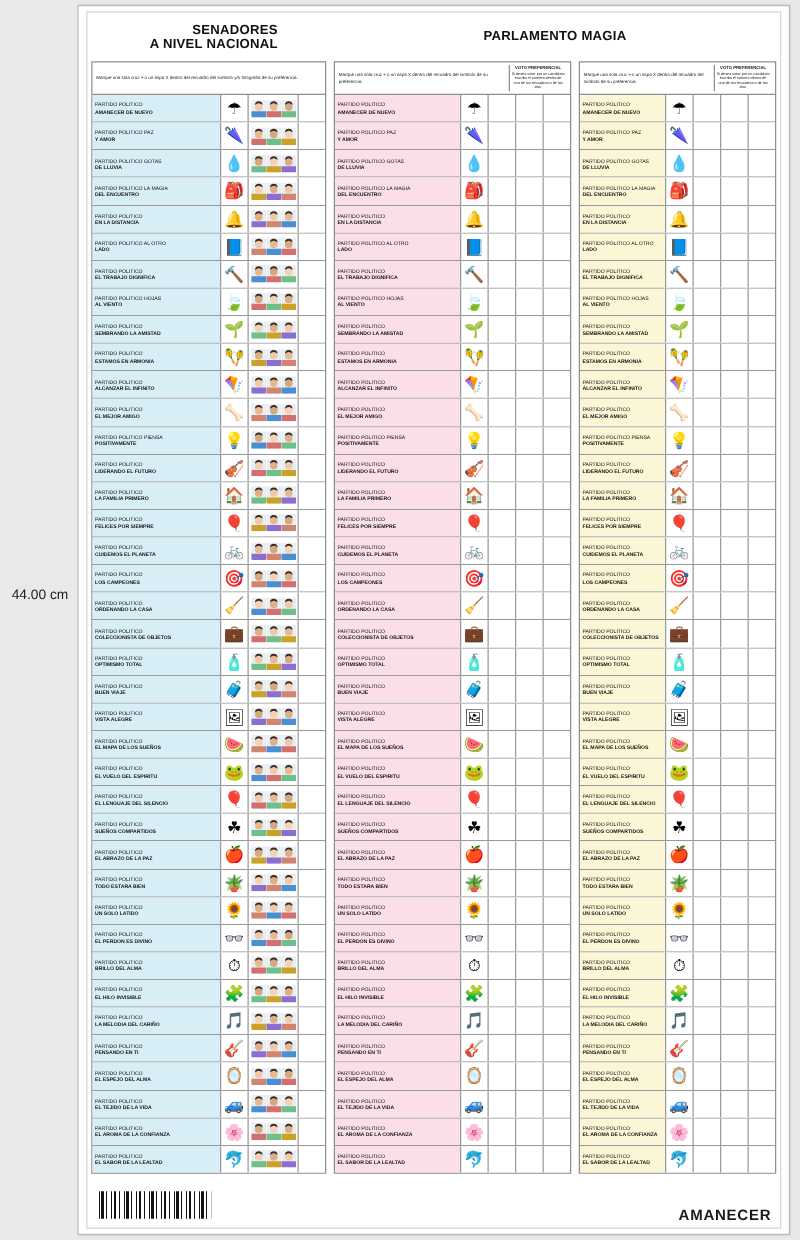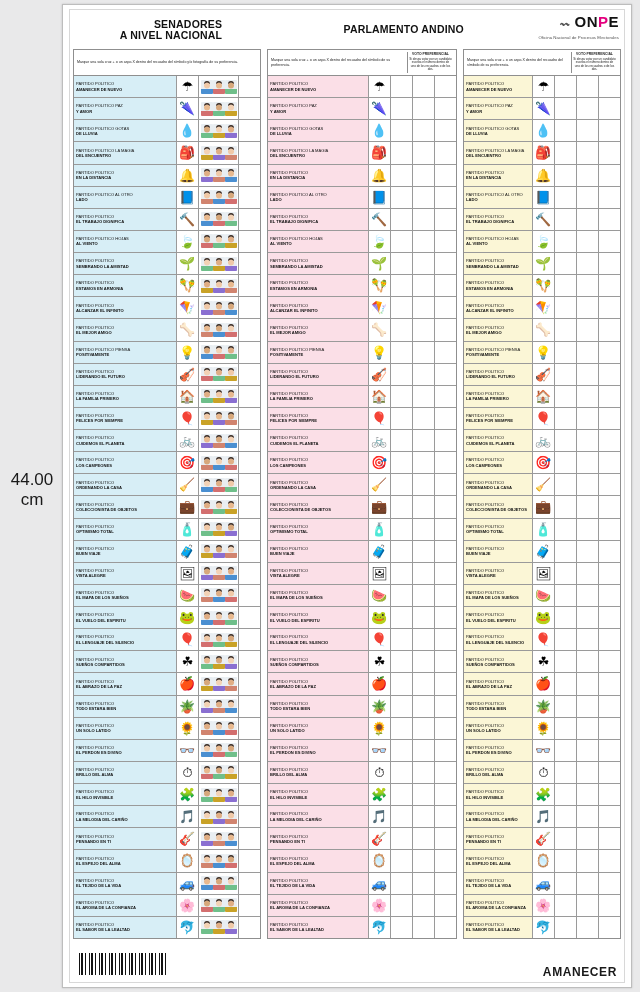--- a/index.html
+++ b/index.html
@@ -12,21 +12,21 @@
   #page {
     position: relative;
     width: 640px; height: 992px;
     background: #e9e9ea;
     overflow: hidden;
   }
   
   .vlabel {
     position: absolute;
     left: 2px; top: 470px;
-    font-size: 17px; color: #1a1a1a;
+    font-size: 11px; color: #1a1a1a;
     width: 60px; text-align: center;
   }
   
   .sheet {
     position: absolute;
     left: 62px; top: 4px;
     width: 570px; height: 984px;
     background: #ffffff;
     border: 1px solid #bdbdbd;
     box-shadow: 0 0 2px rgba(0,0,0,.18);
@@ -184,26 +184,21 @@
   <div class="sheet">
     <div class="sheet-frame"></div>
 
     <div class="headers">
       <div class="hdr" style="flex:0 0 196px;">
         <div class="hdr-title" style="white-space:pre-line;text-align:right;">SENADORES
 A NIVEL NACIONAL</div>
       </div>
       <div class="hdr" style="flex:1 1 auto; justify-content:space-between; padding-right:2px;">
         <div class="hdr-title" style="flex:1 1 auto;">PARLAMENTO
-ANDINO</div>
-        <div class="onpe">
-          <span class="onpe-mark">〰</span>
-          <span>ON</span><span class="p">P</span><span>E</span>
-          <span class="sub">Oficina Nacional de Procesos Electorales</span>
-        </div>
+MAGIA</div>
       </div>
     </div>
 
     <div class="cols">
 
       <div class="col col-pres">
         <div class="instr">
           <div class="instr-main">Marque una sola cruz  +  o un aspa  X  dentro del recuadro del símbolo y/o fotografía de su preferencia.</div>
         </div>
         <div class="rows" id="rows-pres">

